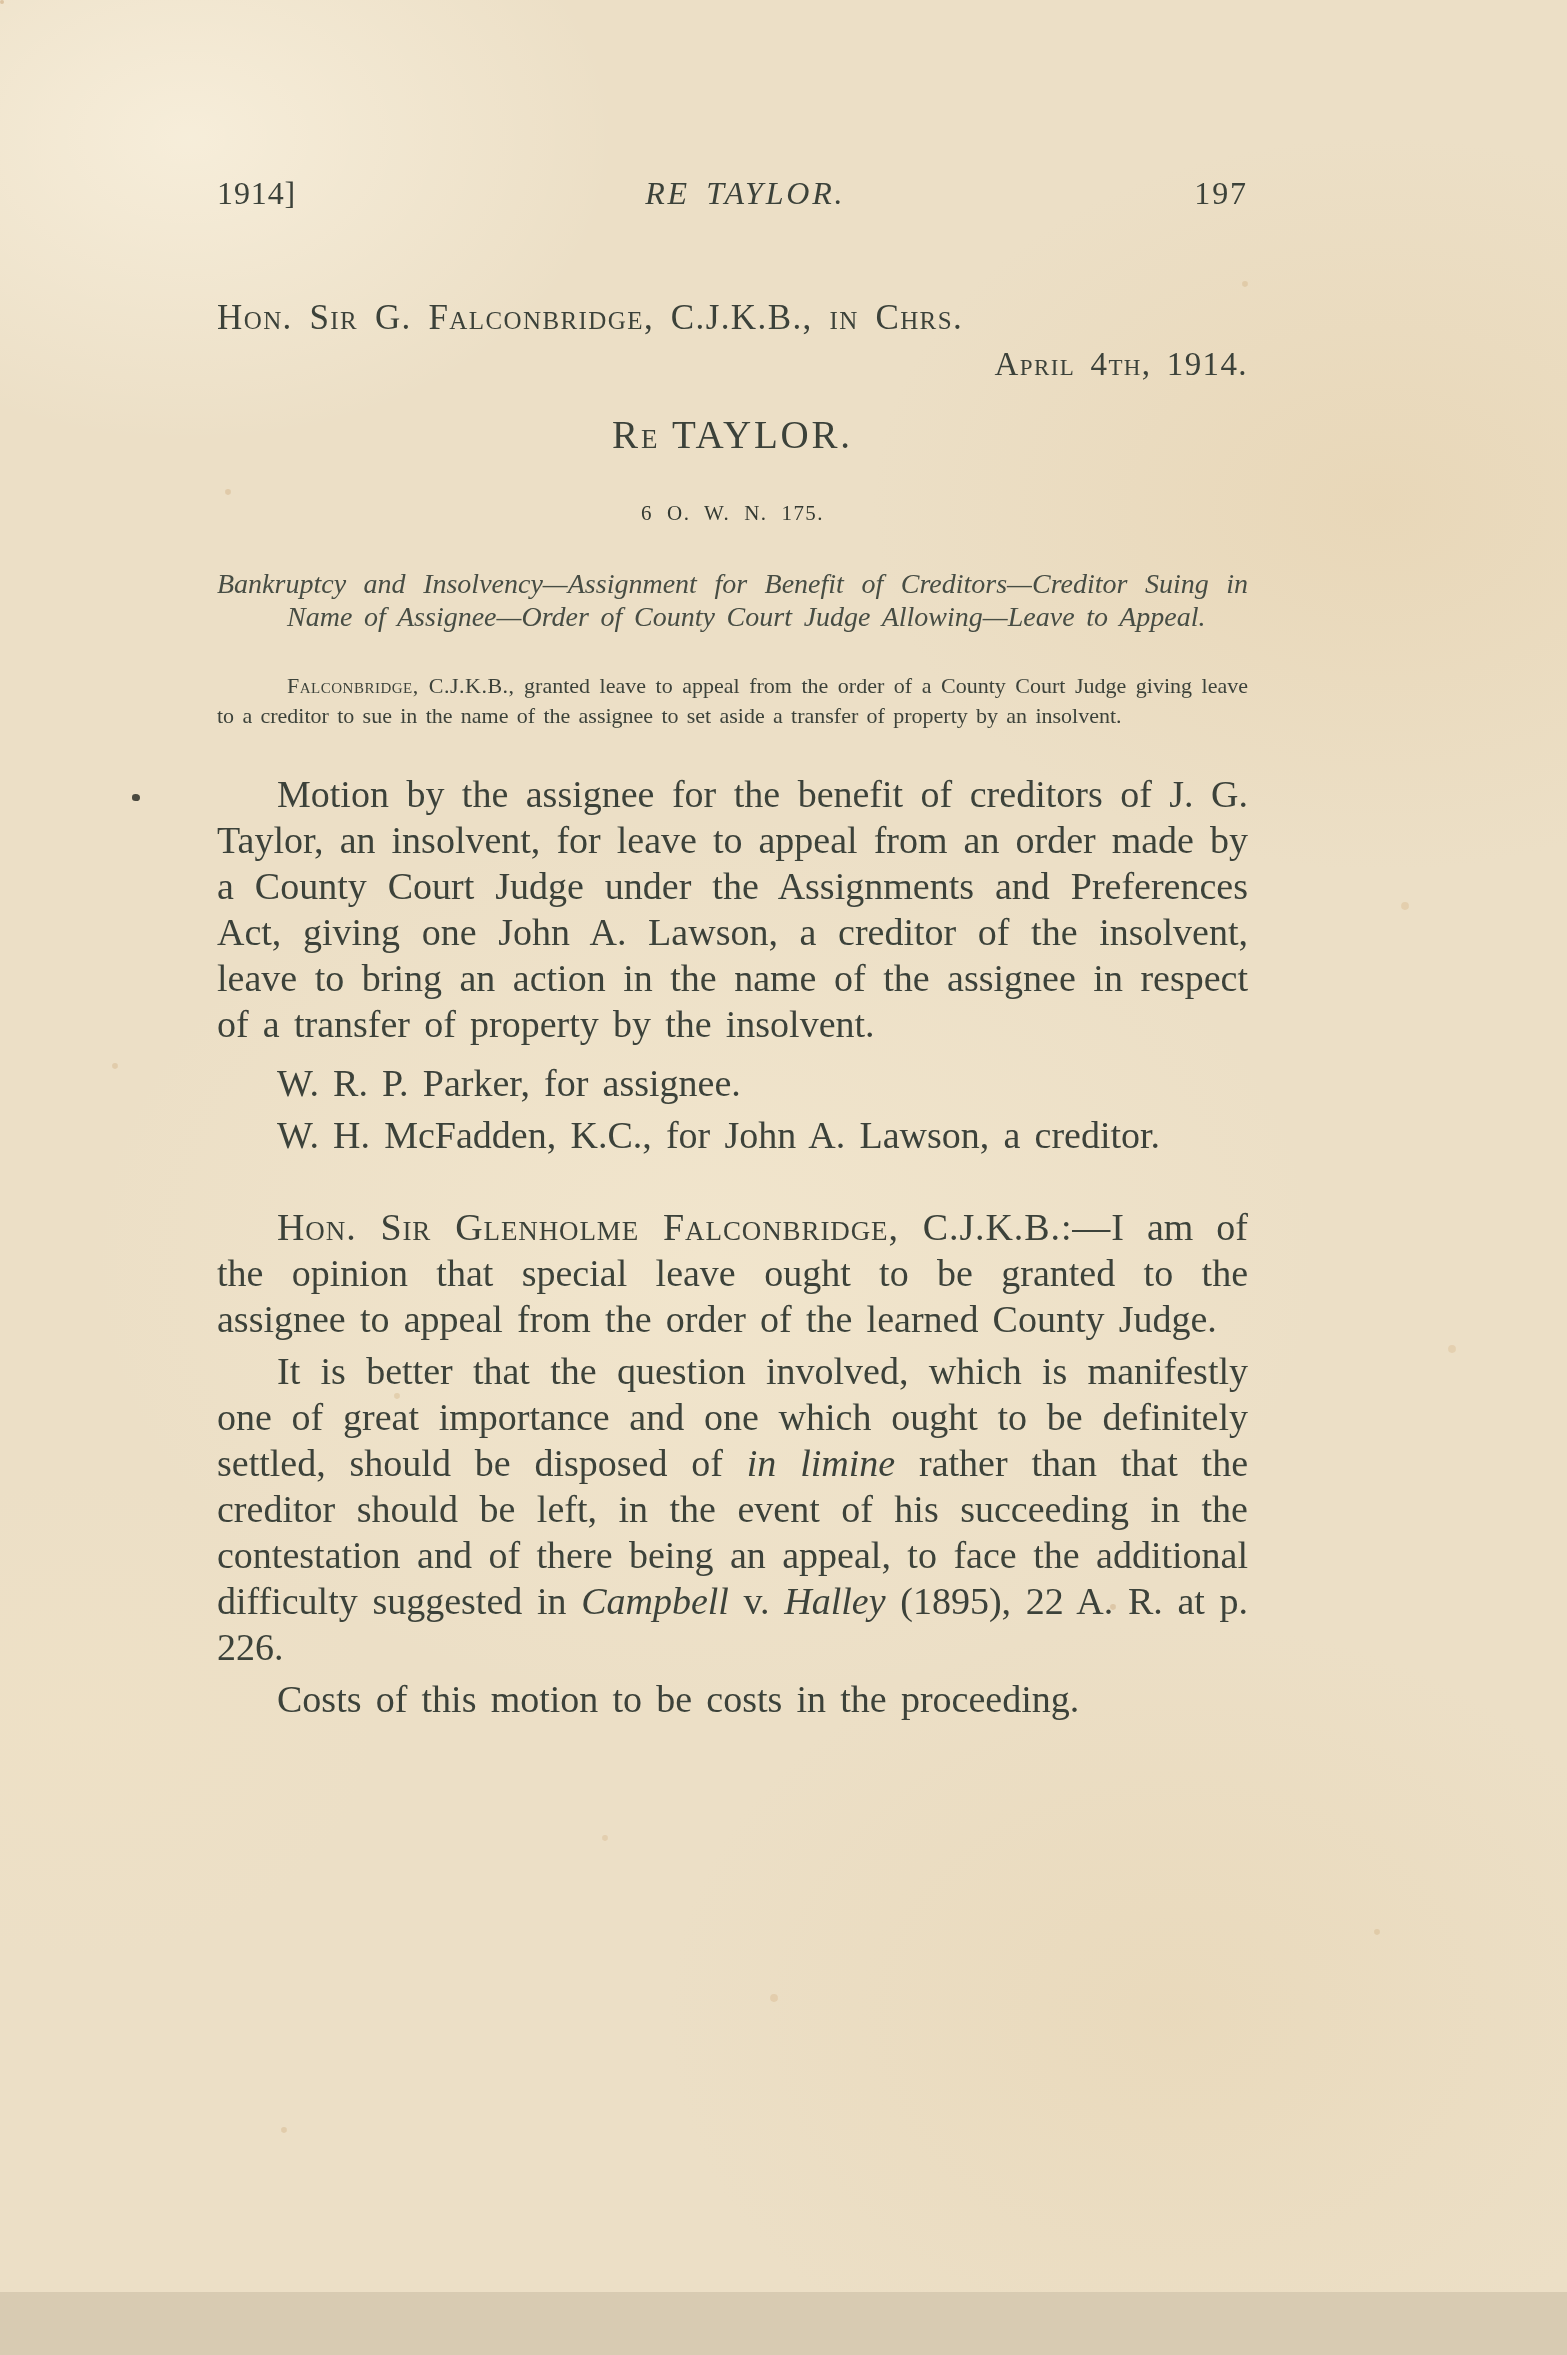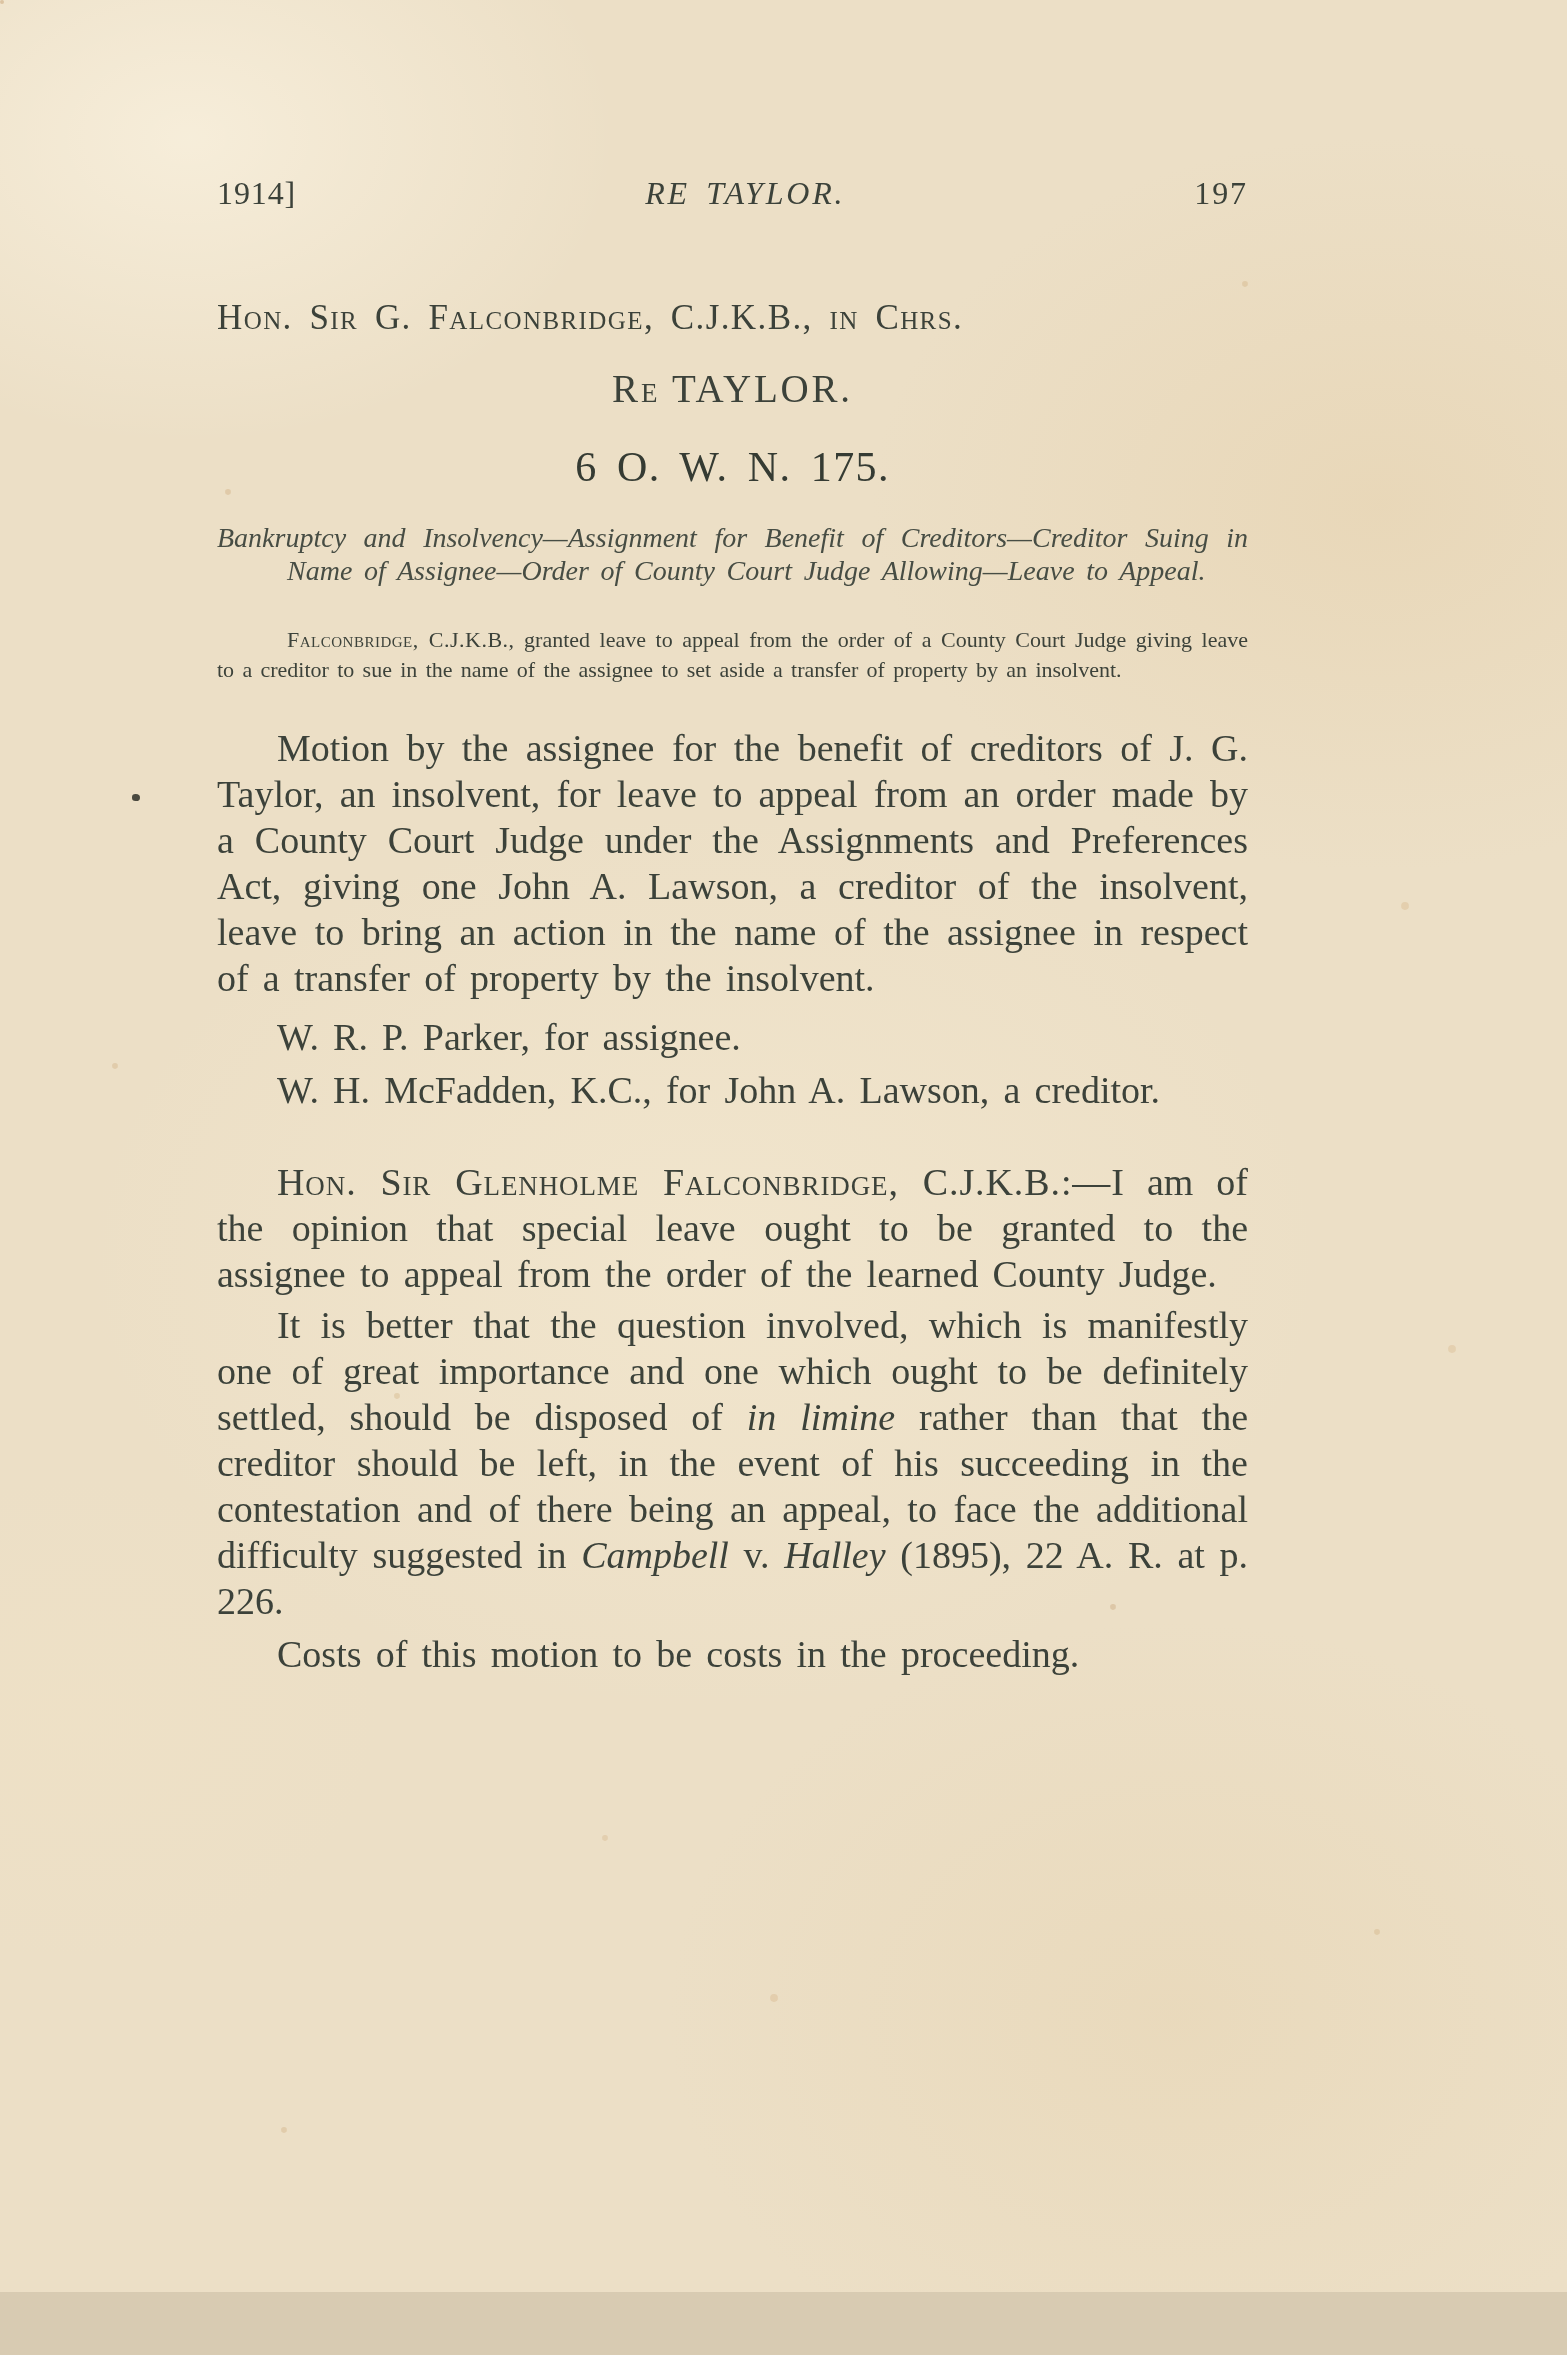--- a/index.html
+++ b/index.html
@@ -89,21 +89,21 @@
     margin-top:28px;
     text-align:center;
     font-size:39px;
     line-height:45px;
     letter-spacing:2.8px;
   }
   .case-title .re{font-variant:small-caps;}
   .citation{
     margin-top:38px;
     text-align:center;
-    font-size:42px;
+    font-size:21px;
     line-height:36px;
     letter-spacing:1.4px;
     word-spacing:7.5px;
     color:#353b33;
   }
   .catchwords{
     margin-top:36px;
     font-style:italic;
     font-size:28px;
     line-height:33px;
@@ -149,20 +149,21 @@
   <div class="content">
 
     <div class="header-row">
       <span class="year">1914]</span>
       <span class="running">RE TAYLOR.</span>
       <span class="pagenum">197</span>
     </div>
 
     <div class="court-line">Hon. Sir G. Falconbridge, C.J.K.B., in Chrs.</div>
 
+    <div class="date-line">April 4th, 1914.</div>
 
     <div class="case-title"><span class="re">Re</span><span> TAYLOR.</span></div>
 
     <div class="citation">6 O. W. N. 175.</div>
 
     <div class="catchwords">Bankruptcy and Insolvency—Assignment for Benefit of Creditors—Creditor Suing in Name of Assignee—Order of County Court Judge Allowing—Leave to Appeal.</div>
 
     <div class="headnote"><span class="leader">Falconbridge, C.J.K.B.,</span><span> granted leave to appeal from the order of a County Court Judge giving leave to a creditor to sue in the name of the assignee to set aside a transfer of property by an insolvent.</span></div>
 
     <div class="bodytext">

